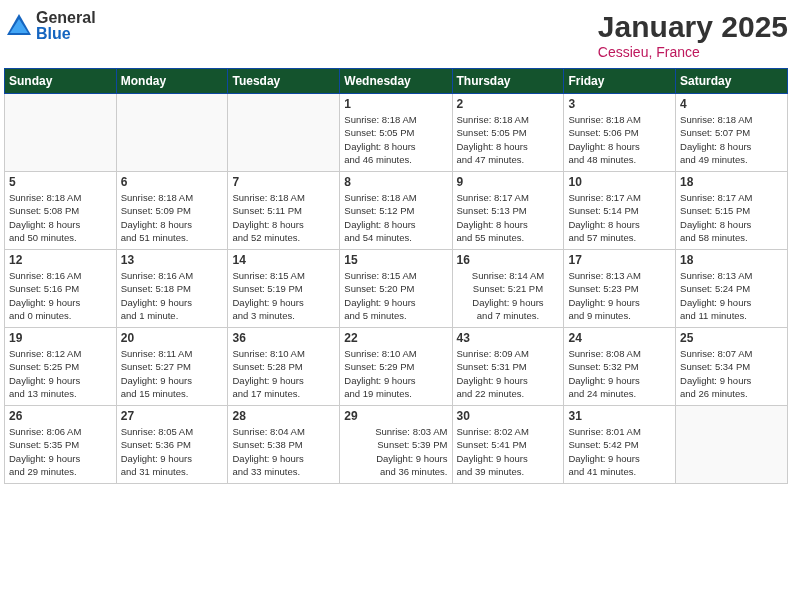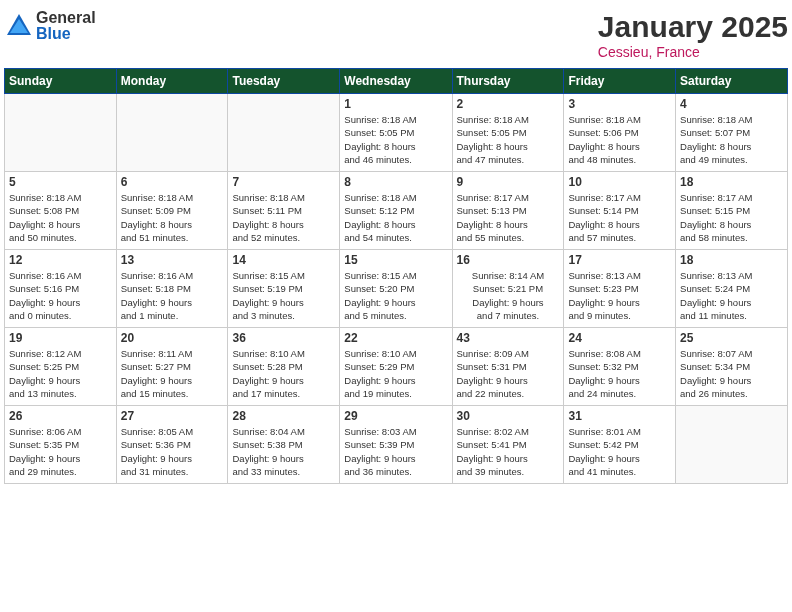--- a/index.html
+++ b/index.html
@@ -332,21 +332,21 @@
           </td>
           <td>
             <div class="day-number">28</div>
             <div class="day-info" style="white-space: pre-line;">Sunrise: 8:04 AM
 Sunset: 5:38 PM
 Daylight: 9 hours
 and 33 minutes.</div>
           </td>
           <td>
             <div class="day-number">29</div>
-            <div class="day-info" style="white-space: pre-line;">Sunrise: 8:03 AM
+            <div class="day-info" style="white-space: pre-line; text-align: right;">Sunrise: 8:03 AM
 Sunset: 5:39 PM
 Daylight: 9 hours
 and 36 minutes.</div>
           </td>
           <td>
             <div class="day-number">30</div>
             <div class="day-info" style="white-space: pre-line;">Sunrise: 8:02 AM
 Sunset: 5:41 PM
 Daylight: 9 hours
 and 39 minutes.</div>

